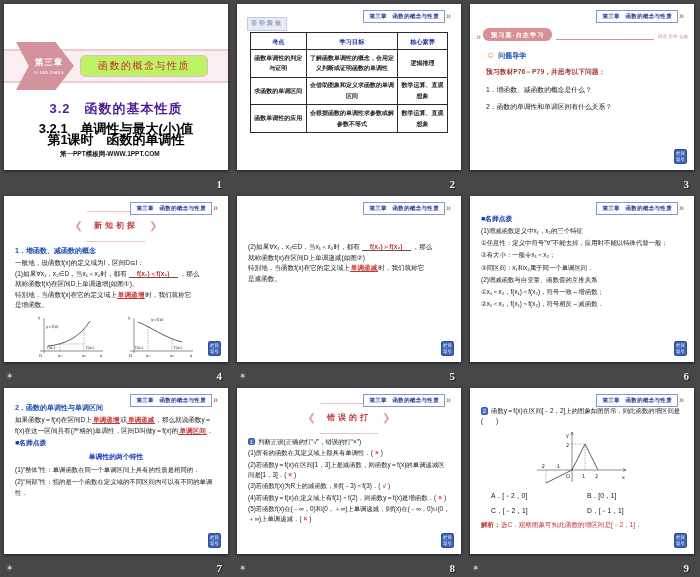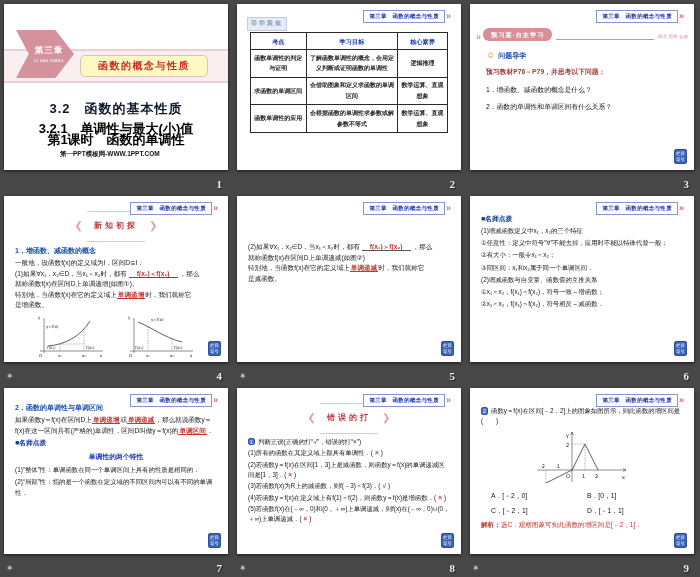--- a/index.html
+++ b/index.html
@@ -22,25 +22,25 @@
   .content{position:absolute;inset:0;padding:14px 11px 0;}
   .h-blue{color:#1b4fae;font-weight:bold;font-size:7px;margin:1px 0 2px;}
   .h-teacher{color:#1434a4;font-weight:bold;font-size:6.8px;margin:2px 0 1px;}
   .red-u{color:#c23535;border-bottom:1px solid #c23535;font-weight:bold;padding:0 1px;}
   .blank{color:#c23535;font-weight:bold;border-bottom:1px solid #555;padding:0 8px;margin:0 2px;}
   .mark{color:#d03030;font-weight:bold;padding:0 2px;}
   .qicon{display:inline-block;min-width:7px;height:7.5px;background:#4d77c8;border:1px solid #33579e;border-radius:2px;color:#fff;font-size:5px;line-height:7px;text-align:center;margin-right:3px;padding:0 1px;vertical-align:0;}
 
   
   .sl1-band{position:absolute;left:0;right:0;top:45px;height:34px;background:#f9eef0;border-top:2px solid #eccdd2;border-bottom:2px solid #eccdd2;}
-  .sl1-arrow{position:absolute;left:12px;top:26px;width:58px;height:48px;background:#d4939c;clip-path:polygon(0 0,68% 0,100% 50%,68% 100%,0 100%,22% 50%);display:flex;flex-direction:column;align-items:center;justify-content:center;color:#fff;z-index:2;padding-left:8px;}
+  .sl1-arrow{position:absolute;left:12px;top:38px;width:58px;height:48px;background:#d4939c;clip-path:polygon(0 0,68% 0,100% 50%,68% 100%,0 100%,22% 50%);display:flex;flex-direction:column;align-items:center;justify-content:center;color:#fff;z-index:2;padding-left:8px;}
   .sl1-arrow .zh{font-size:8.5px;font-weight:bold;letter-spacing:1px;}
   .sl1-arrow .py{font-size:3.5px;margin-top:1px;letter-spacing:.4px;}
-  .sl1-tbox{position:absolute;left:76px;top:51px;width:128px;height:22px;background:#fef9c3;border:1px solid #e2bcc0;border-radius:5px;display:flex;align-items:center;justify-content:center;color:#cc2b2b;font-weight:bold;font-size:10px;letter-spacing:1.5px;z-index:2;}
-  .sl1-title{position:absolute;left:0;right:0;top:95px;text-align:center;font-weight:bold;font-size:13px;color:#0f172a;letter-spacing:1px;}
+  .sl1-tbox{position:absolute;left:76px;top:51px;width:128px;height:22px;background:#bef264;border:1px solid #e2bcc0;border-radius:5px;display:flex;align-items:center;justify-content:center;color:#cc2b2b;font-weight:normal;font-size:10px;letter-spacing:1.5px;z-index:2;}
+  .sl1-title{position:absolute;left:0;right:0;top:95px;text-align:center;font-weight:bold;font-size:13px;color:#4c1d95;letter-spacing:1px;}
   .sl1-sub{position:absolute;left:0;right:0;text-align:center;font-weight:bold;color:#000;font-size:13px;}
   .sl1-sub1{top:115px;} .sl1-sub2{top:126px;}
   .sl1-wm{position:absolute;left:56px;top:145px;font-weight:bold;font-size:6.5px;color:#111;}
 
   
   .sl2-tag{position:absolute;top:13px;left:10px;background:#e7ebf3;border:1px solid #c2cbdd;color:#93a2c2;font-weight:bold;font-size:6px;letter-spacing:2px;padding:1px 3px;}
   .sl2-table{position:absolute;top:28px;left:13px;width:198px;border-collapse:collapse;}
   .sl2-table th,.sl2-table td{border:1px solid #2a2a2a;text-align:center;padding:2.5px 2px;line-height:1.8;}
   .sl2-table th{color:#1d35a8;font-size:6.2px;}
   .sl2-table td{font-size:6px;font-weight:bold;color:#222;}

